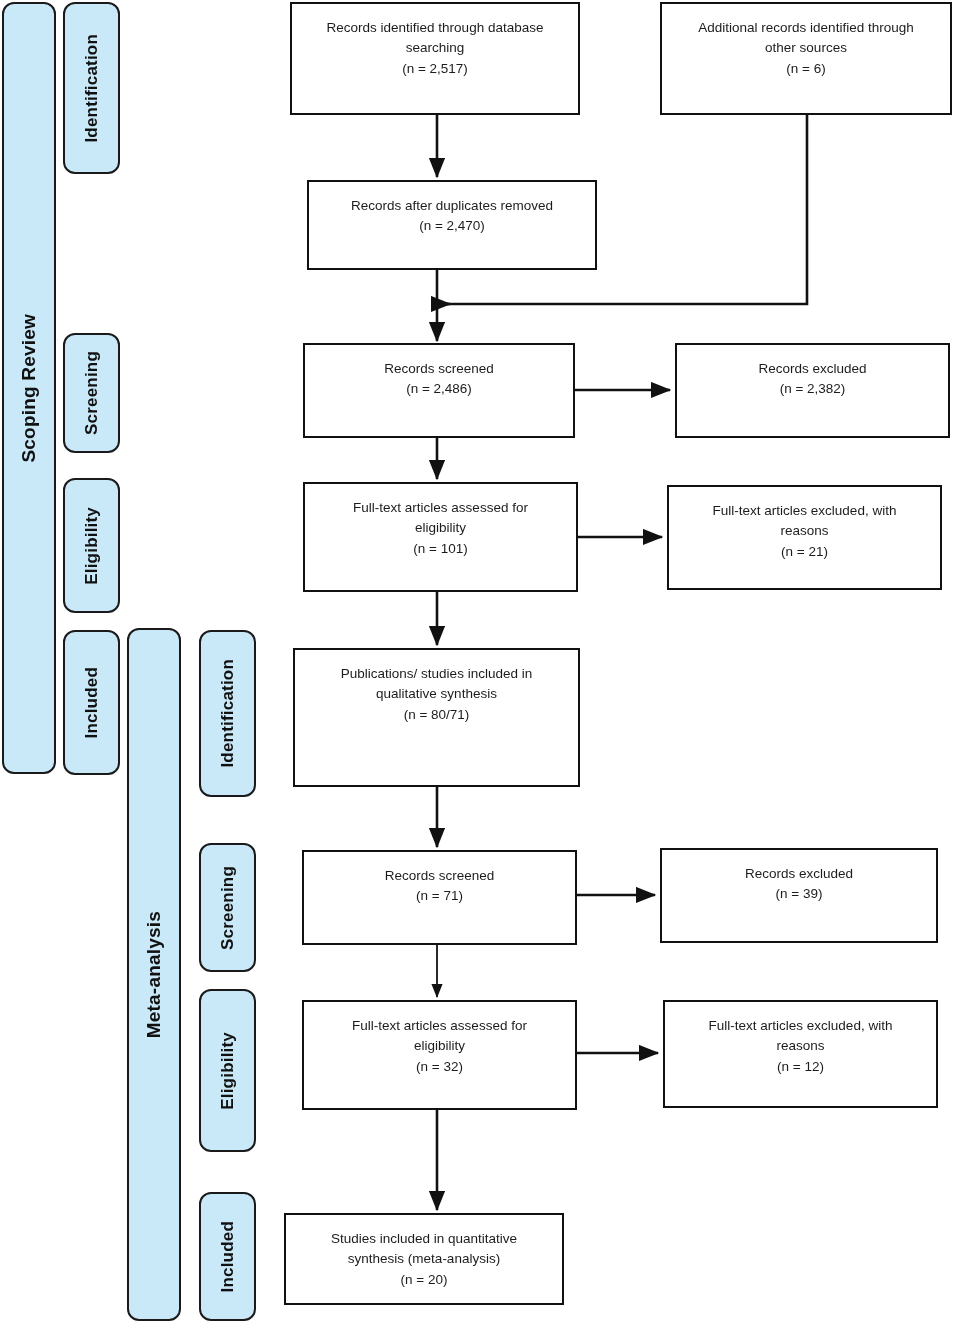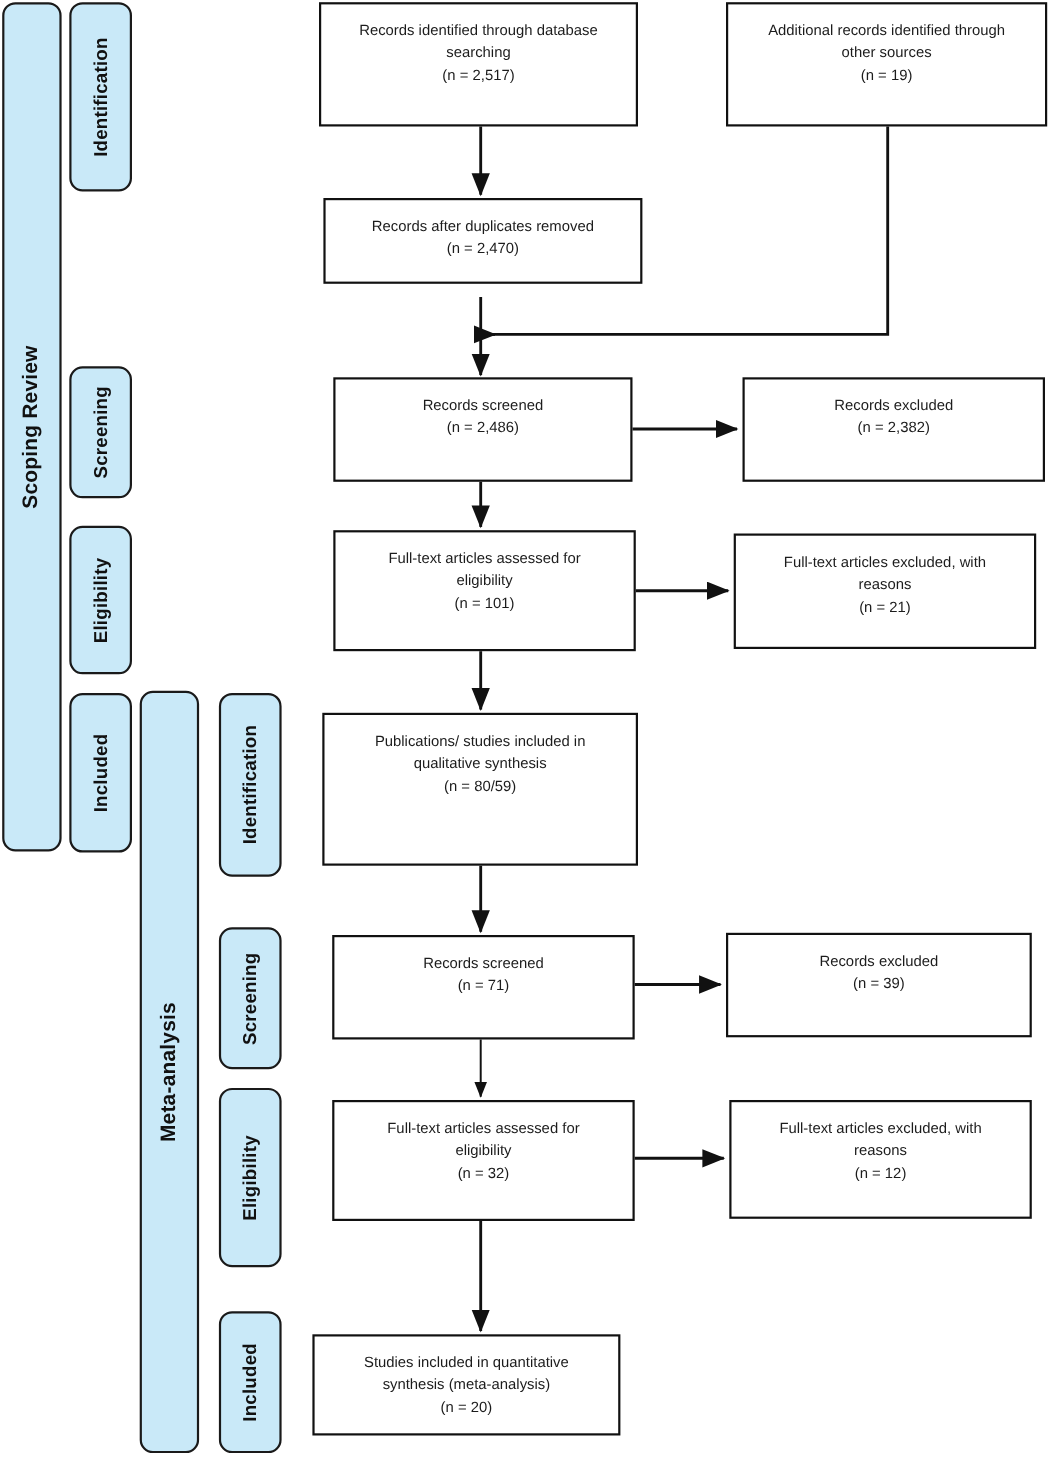--- a/index.html
+++ b/index.html
@@ -115,24 +115,24 @@
 
   <div class="box" style="left:290px; top:2px; width:290px; height:113px;">
     <span class="box-text">Records identified through database
 searching
 (n = 2,517)</span>
   </div>
 
   <div class="box" style="left:660px; top:2px; width:292px; height:113px;">
     <span class="box-text">Additional records identified through
 other sources
-(n = 19)</span>
-  </div>
-
-  <div class="box" style="left:294px; top:180px; width:290px; height:78px;">
+(n = 6)</span>
+  </div>
+
+  <div class="box" style="left:307px; top:180px; width:290px; height:90px;">
     <span class="box-text">Records after duplicates removed
 (n = 2,470)</span>
   </div>
 
   <div class="box" style="left:303px; top:343px; width:272px; height:95px;">
     <span class="box-text">Records screened
 (n = 2,486)</span>
   </div>
 
   <div class="box" style="left:675px; top:343px; width:275px; height:95px;">
@@ -148,21 +148,21 @@
 
   <div class="box" style="left:667px; top:485px; width:275px; height:105px;">
     <span class="box-text">Full-text articles excluded, with
 reasons
 (n = 21)</span>
   </div>
 
   <div class="box" style="left:293px; top:648px; width:287px; height:139px;">
     <span class="box-text">Publications/ studies included in
 qualitative synthesis
-(n = 80/59)</span>
+(n = 80/71)</span>
   </div>
 
   <div class="box" style="left:302px; top:850px; width:275px; height:95px;">
     <span class="box-text">Records screened
 (n = 71)</span>
   </div>
 
   <div class="box" style="left:660px; top:848px; width:278px; height:95px;">
     <span class="box-text">Records excluded
 (n = 39)</span>

